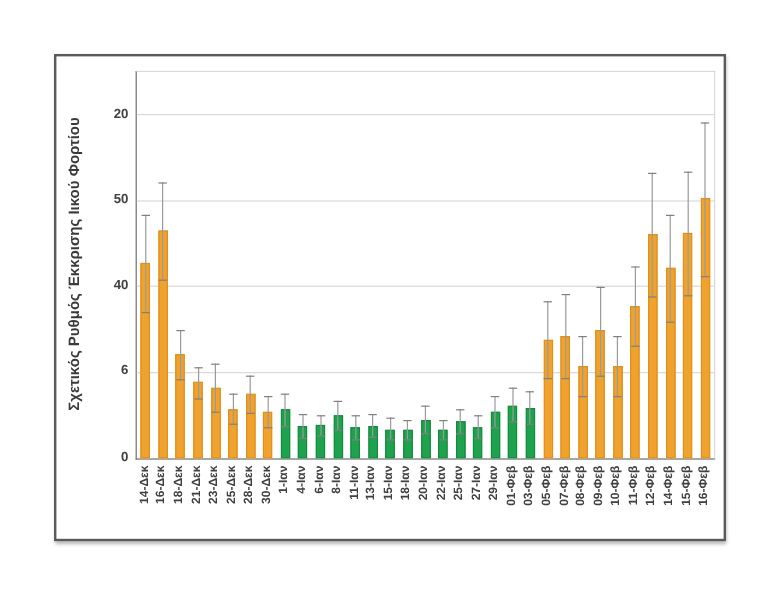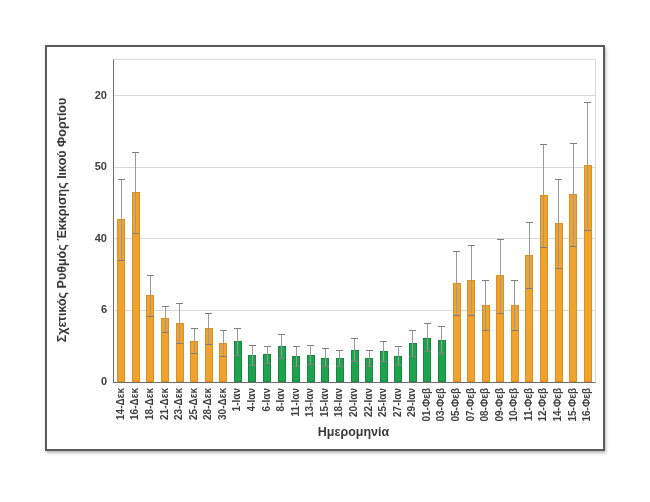--- a/index.html
+++ b/index.html
@@ -237,14 +237,13 @@
       <div class="xlabel" style="left: 431.182px; top: 341px;">08-Φεβ</div>
       <div class="xlabel" style="left: 445.758px; top: 341px;">09-Φεβ</div>
       <div class="xlabel" style="left: 460.333px; top: 341px;">10-Φεβ</div>
       <div class="xlabel" style="left: 474.909px; top: 341px;">11-Φεβ</div>
       <div class="xlabel" style="left: 489.485px; top: 341px;">12-Φεβ</div>
       <div class="xlabel" style="left: 504.061px; top: 341px;">14-Φεβ</div>
       <div class="xlabel" style="left: 518.636px; top: 341px;">15-Φεβ</div>
       <div class="xlabel" style="left: 533.212px; top: 341px;">16-Φεβ</div>
     </div>
 
-  <div class="x-title">Ημερομηνία</div>
 </div>
 
 </body></html>

